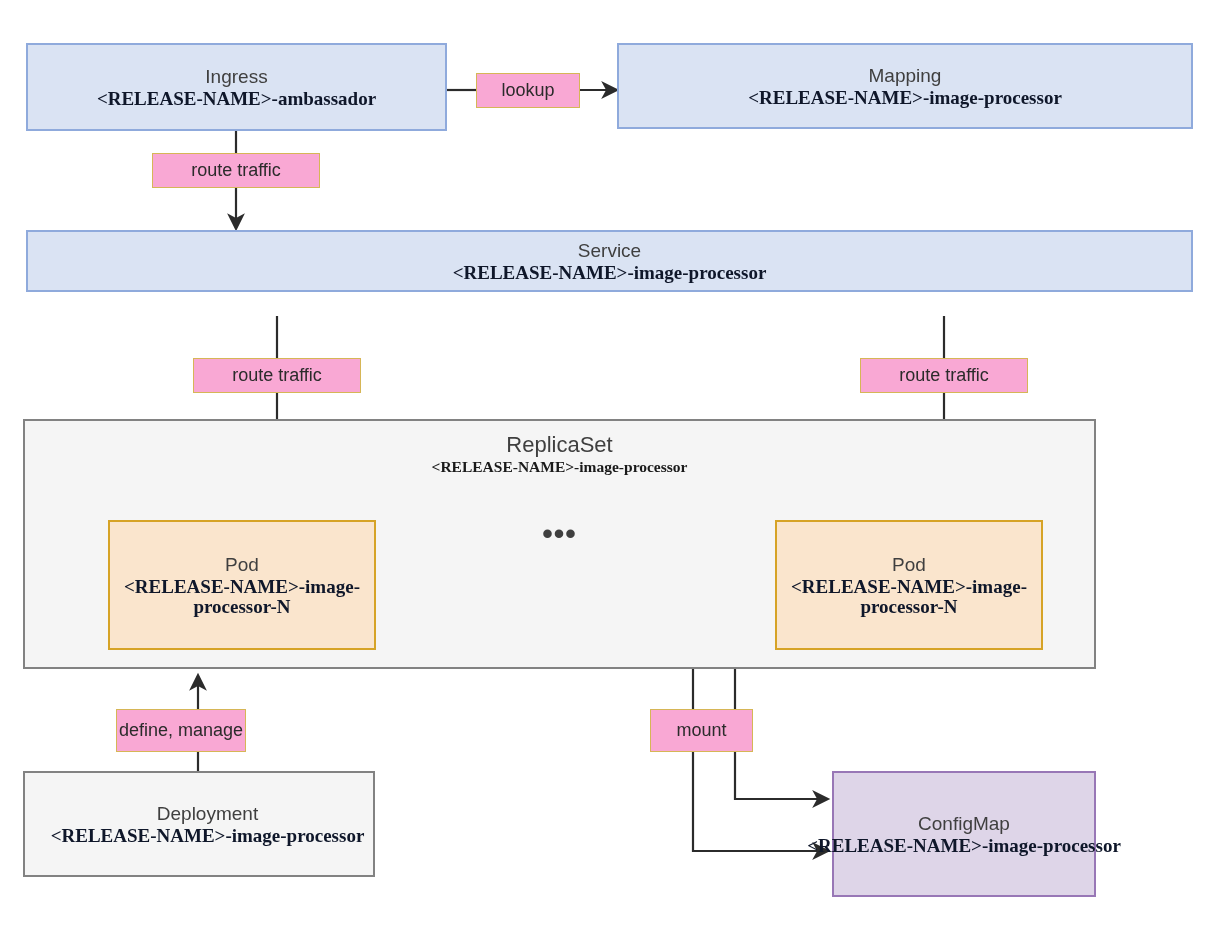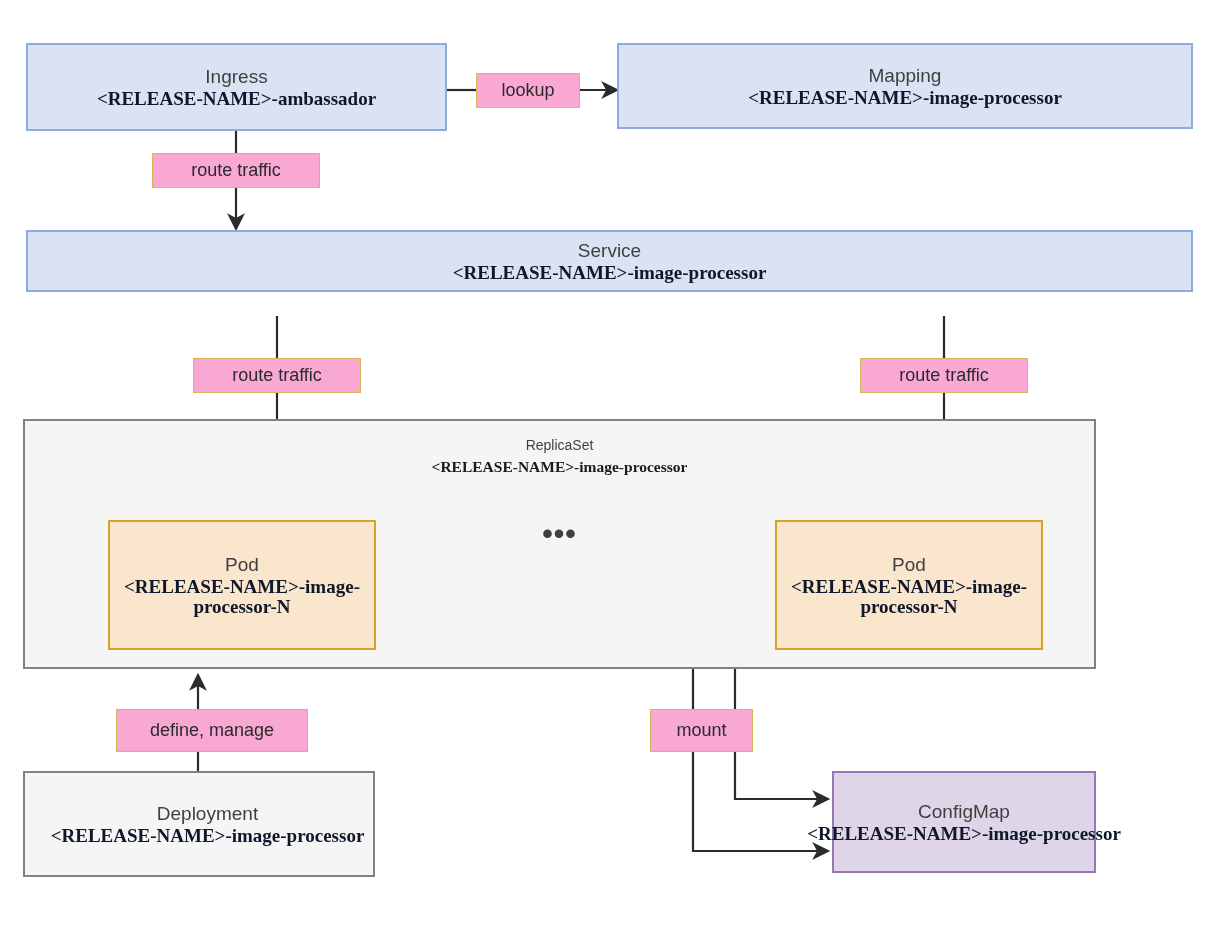--- a/index.html
+++ b/index.html
@@ -73,21 +73,21 @@
     border: 2px solid #828282;
   }
   .group-label {
     position: absolute;
     left: 0;
     right: 0;
     text-align: center;
   }
   .group-label .title {
     font-family: "Liberation Sans", sans-serif;
-    font-size: 14px;
+    font-size: 22px;
     line-height: 24px;
     color: #3f3f3f;
   }
   .group-label .subtitle {
     font-family: "Liberation Serif", serif;
     font-weight: bold;
     font-size: 15.5px;
     line-height: 20px;
     color: #1a1a1a;
   }
@@ -193,30 +193,30 @@
     <div class="title">Pod</div>
     <div class="subtitle">&lt;RELEASE-NAME&gt;-image-</div>
     <div class="subtitle">processor-N</div>
   </div>
 
   <div class="node gray" style="left:23px; top:771px; width:352px; height:106px; z-index:3;padding-left:17px;">
     <div class="title">Deployment</div>
     <div class="subtitle">&lt;RELEASE-NAME&gt;-image-processor</div>
   </div>
 
-  <div class="node purple" style="left:832px; top:771px; width:264px; height:102px; z-index:3;">
+  <div class="node purple" style="left:832px; top:771px; width:264px; height:126px; z-index:3;">
     <div class="title">ConfigMap</div>
     <div class="subtitle" style="white-space:nowrap;">&lt;RELEASE-NAME&gt;-image-processor</div>
   </div>
 
   <div class="edge-label" style="left:476px; top:73px; width:104px; height:35px;">lookup</div>
 
   <div class="edge-label" style="left:152px; top:153px; width:168px; height:35px;">route traffic</div>
 
   <div class="edge-label" style="left:193px; top:358px; width:168px; height:35px;">route traffic</div>
 
   <div class="edge-label" style="left:860px; top:358px; width:168px; height:35px;">route traffic</div>
 
-  <div class="edge-label" style="left:116px; top:709px; width:192px; height:43px;">define, manage</div>
+  <div class="edge-label" style="left:116px; top:709px; width:130px; height:43px;">define, manage</div>
 
   <div class="edge-label" style="left:650px; top:709px; width:103px; height:43px;">mount</div>
 
 </div>
 
 </body></html>

